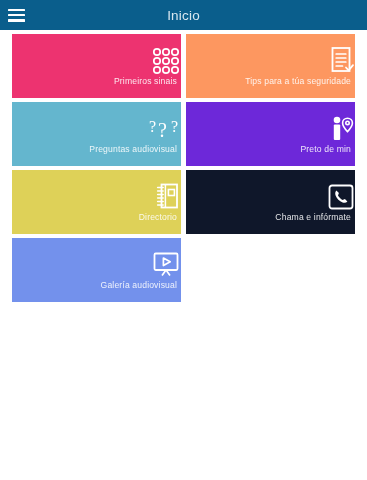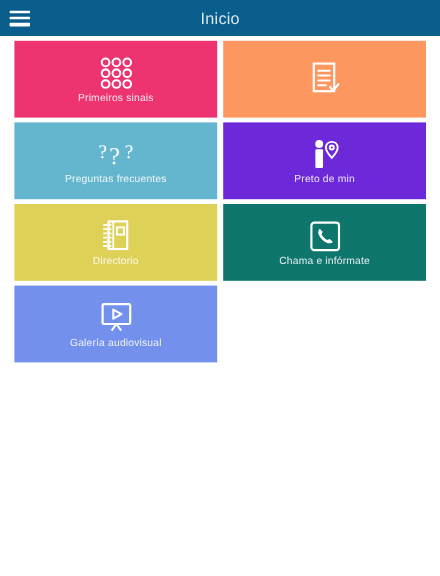--- a/index.html
+++ b/index.html
@@ -59,21 +59,21 @@
     display: grid;
     grid-template-columns: 1fr 1fr;
     column-gap: 5px;
     row-gap: 4px;
   }
   .tile {
     position: relative;
     height: 64px;
     display: flex;
     flex-direction: column;
-    align-items: center;
+    align-items: flex-end;
     justify-content: center;
     cursor: pointer;
     overflow: hidden;
   }
   .tile-icon {
     display: flex;
     align-items: center;
     justify-content: center;
     height: 30px;
     margin-bottom: 1px;
@@ -132,33 +132,34 @@
         <rect x="3.5" y="2" width="17" height="23" fill="none" stroke="#ffffff" stroke-width="1.8"></rect>
         <g stroke="#ffffff" stroke-width="1.7" stroke-linecap="round">
           <line x1="7.2" y1="8" x2="16.8" y2="8"></line>
           <line x1="7.2" y1="12" x2="16.8" y2="12"></line>
           <line x1="7.2" y1="16" x2="16.8" y2="16"></line>
           <line x1="7.2" y1="20" x2="13.5" y2="20"></line>
         </g>
         <path d="M17 21.5 L19.6 24.4 L24 19.2" fill="none" stroke="#ffffff" stroke-width="1.8" stroke-linecap="round" stroke-linejoin="round"></path>
       </svg>
     </div>
+    <div class="tile-label">Tips para a túa seguridade</div>
   </div>
 
   <div class="tile" style="background:#64B6CE">
     <div class="tile-icon">
       <svg width="34" height="28" viewBox="0 0 34 28">
         <g fill="#ffffff" font-family="Liberation Serif, serif" font-size="16">
           <text x="2" y="17">?</text>
           <text x="11" y="22" font-size="20">?</text>
           <text x="24" y="17">?</text>
         </g>
       </svg>
     </div>
-    <div class="tile-label">Preguntas frecuentes</div>
+    <div class="tile-label">Preguntas audiovisual</div>
   </div>
 
   <div class="tile" style="background:#6d28d9">
     <div class="tile-icon">
       <svg width="26" height="29" viewBox="0 0 26 29">
         <g fill="#ffffff">
           <circle cx="8" cy="6" r="3.3"></circle>
           <rect x="4.8" y="10.4" width="6.4" height="15.5" rx="1"></rect>
         </g>
         <g fill="none" stroke="#ffffff" stroke-width="1.6">
@@ -182,21 +183,21 @@
           <line x1="2.6" y1="12.5" x2="8.2" y2="12.5"></line>
           <line x1="2.6" y1="16" x2="8.2" y2="16"></line>
           <line x1="2.6" y1="19.5" x2="8.2" y2="19.5"></line>
           <line x1="2.6" y1="23" x2="8.2" y2="23"></line>
         </g>
       </svg>
     </div>
     <div class="tile-label">Directorio</div>
   </div>
 
-  <div class="tile" style="background:#0f766e">
+  <div class="tile" style="background:#0f172a">
     <div class="tile-icon">
       <svg width="28" height="28" viewBox="0 0 28 28">
         <rect x="2.5" y="2.5" width="23" height="23" rx="2.5" fill="none" stroke="#ffffff" stroke-width="1.8"></rect>
         <path d="M9.4 7.6 C8.2 8.8 7.9 10.6 8.6 12.4 C9.8 15.6 12.4 18.2 15.6 19.4 C17.4 20.1 19.2 19.8 20.4 18.6 L17.9 16.1 L15.6 17 C14 16.2 11.8 14 11 12.4 L11.9 10.1 Z" fill="#ffffff"></path>
       </svg>
     </div>
     <div class="tile-label">Chama e infórmate</div>
   </div>
 
   <div class="tile" style="background:#7391EC">

